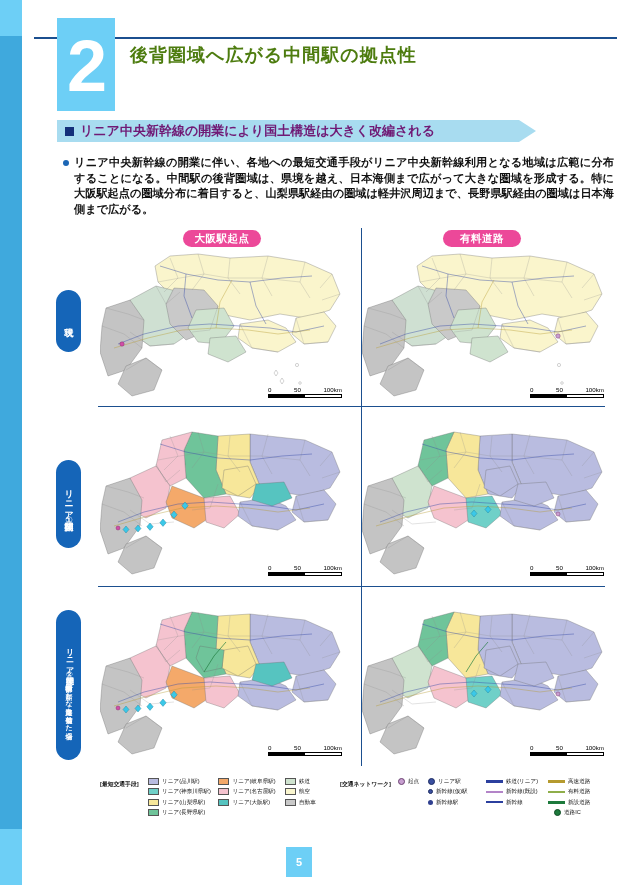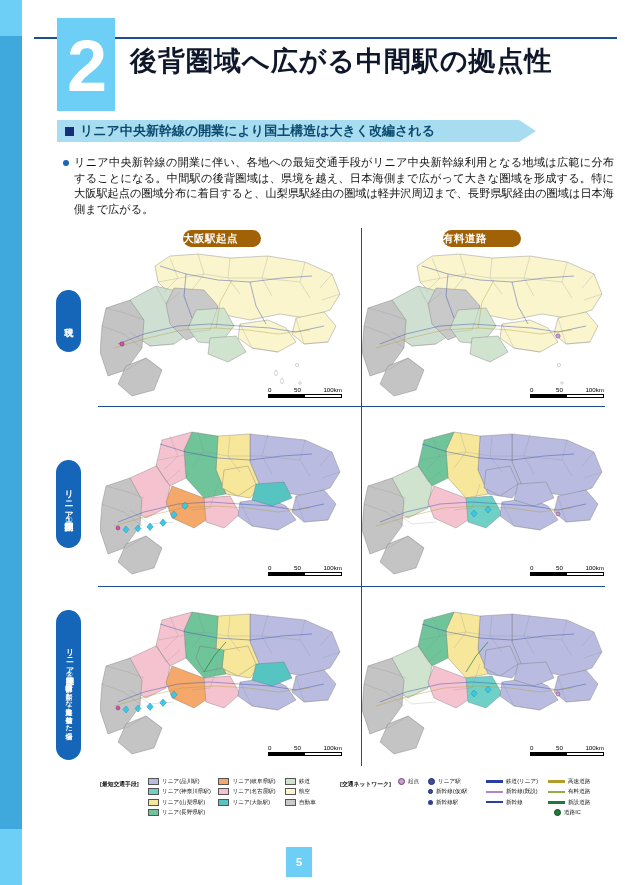--- a/index.html
+++ b/index.html
@@ -38,21 +38,21 @@
     font-size: 72px; font-weight: bold;
     line-height: 96px; text-align: center;
     letter-spacing: -2px;
   }
   .header-rule {
     position: absolute; left: 34px; top: 37px; right: 8px;
     height: 2px; background: #1b4f8f;
   }
   .page-title {
     position: absolute; left: 130px; top: 43px;
-    font-size: 27px; font-weight: bold; color: #0f172a;
+    font-size: 18px; font-weight: bold; color: #4d7c0f;
     letter-spacing: 1px; white-space: nowrap;
   }
 
   
   .section-banner {
     position: absolute; left: 57px; top: 120px;
     height: 22px; width: 462px;
     background: #a8dcf0;
     display: flex; align-items: center;
   }
@@ -61,27 +61,27 @@
     width: 0; height: 0;
     border-top: 11px solid transparent;
     border-bottom: 11px solid transparent;
     border-left: 17px solid #a8dcf0;
   }
   .banner-square {
     width: 9px; height: 9px; background: #14307a;
     margin-left: 8px; margin-right: 6px; flex: none;
   }
   .banner-text {
-    font-size: 13px; font-weight: bold; color: #0c4a6e;
+    font-size: 13px; font-weight: bold; color: #701a75;
     white-space: nowrap;
   }
 
   
   .body-block {
-    position: absolute; left: 62px; top: 155px; width: 552px;
+    position: absolute; left: 62px; top: 155px; width: 552px; font-weight: bold;
   }
   .bullet-dot {
     position: absolute; left: 1px; top: 5px;
     width: 6px; height: 6px; border-radius: 50%;
     background: #1b66b5;
   }
   .body-text {
     margin-left: 12px;
     font-size: 11.2px; line-height: 15.6px; color: #111;
     text-align: justify;
@@ -99,23 +99,23 @@
   .row-divider {
     position: absolute; left: 48px; width: 507px; height: 1px;
     background: #1b4f8f;
   }
   .row-divider.r1 { top: 178px; }
   .row-divider.r2 { top: 358px; }
 
   .col-head {
     position: absolute; top: 2px;
     width: 78px; height: 17px;
-    border-radius: 9px; background: #a16207;
+    border-radius: 9px; background: #ec4899;
     color: #fff; font-size: 10.5px; font-weight: bold;
-    text-align: left; line-height: 17px;
+    text-align: center; line-height: 17px;
     letter-spacing: 0.5px;
   }
   .col-head.left  { left: 133px; }
   .col-head.right { left: 393px; }
 
   
   .row-label {
     position: absolute; left: 6px;
     width: 25px;
     border-radius: 13px; background: #1565b8;

